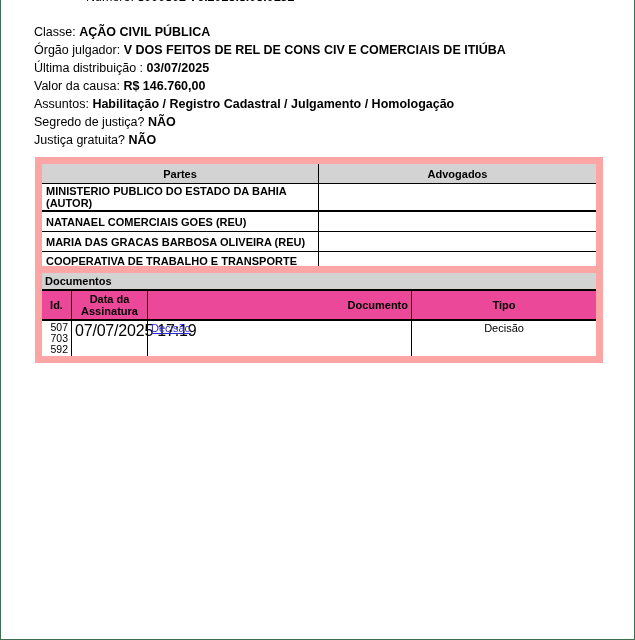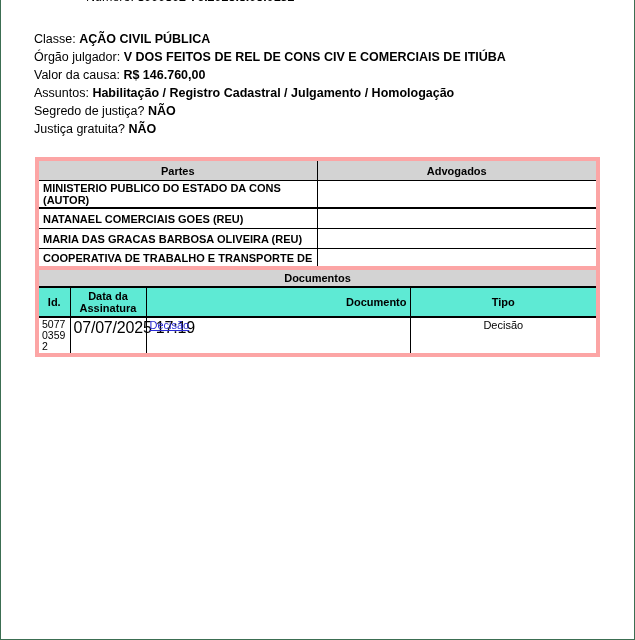--- a/index.html
+++ b/index.html
@@ -8,66 +8,69 @@
     font-family:"Liberation Sans","DejaVu Sans",sans-serif;color:#000;
     overflow:hidden;box-sizing:border-box;
     border-left:1px solid #3c6e52;border-right:1px solid #3c6e52;border-bottom:1px solid #3c6e52;
   }
   .numero-line{
     position:absolute;top:-10px;left:85px;font-size:12.5px;white-space:nowrap;
   }
   .numero-line .lbl{font-weight:normal;}
   .numero-line .val{font-weight:bold;}
   .info-block{
-    position:absolute;top:30px;left:33px;right:30px;font-size:12.5px;line-height:18px;
+    position:absolute;top:23px;left:33px;right:30px;font-size:12.5px;line-height:18px;
   }
   .info-line .val{font-weight:bold;}
   .tbl{
     position:absolute;left:34px;border-collapse:collapse;table-layout:fixed;
     font-size:11px;
   }
   .tbl td,.tbl th{border:1px solid #000;padding:1px 3px;vertical-align:middle;}
-  .tbl{border:4px solid #fca5a5;padding-left:11px;}
+  .tbl{border:7px solid #fca5a5;padding-left:11px;}
   .tbl-partes{top:157px;width:561px;}
   .tbl-partes th{
     background:#d3d3d3;font-weight:bold;text-align:center;height:17px;font-size:11px;
   }
   .tbl-partes td{font-weight:bold;height:17px;}
   .tbl-partes tr.thick-bottom td{border-bottom:2px solid #000;}
   .tbl-partes td.parte-cell{padding-left:4px;}
   .tbl-docs{top:266px;width:561px;}
   .tbl-docs .title-row th{
-    background:#d3d3d3;font-weight:bold;text-align:center;height:14px;
+    background:#d3d3d3;font-weight:bold;text-align:left;height:14px;
     border-bottom:2px solid #000;
   }
   .tbl-docs .head-row th{
-    background:#5eead4;font-weight:bold;text-align:center;height:26px;
+    background:#ec4899;font-weight:bold;text-align:center;height:26px;
     border-bottom:2px solid #000;
   }
   .tbl-docs .head-row th.left{text-align:right;}
   .tbl-docs td{height:24px;vertical-align:top;}
-  .td-id{text-align:left;font-size:10.5px;word-break:break-all;line-height:11px;padding-top:3px;}
+  .td-id{text-align:right;font-size:10.5px;word-break:break-all;line-height:11px;padding-top:3px;}
   .td-date{text-align:center;font-size:16px;white-space:nowrap;padding-top:3px;letter-spacing:-0.2px;}
   .td-doc{text-align:left;font-size:11px;padding-top:3px;}
   .td-tipo{text-align:center;font-size:11px;padding-top:3px;}
   a.doc-link{color:#2a2ad4;text-decoration:underline;cursor:pointer;}
 </style>
 </head>
 <body>
 
 <div class="numero-line">
   <span class="lbl">Número: </span><span class="val">8000802-76.2025.8.05.0132</span>
 </div>
 
 <div class="info-block">
   <div class="info-line">
     <span class="lbl">Classe: </span><span class="val">AÇÃO CIVIL PÚBLICA</span>
   </div>
   <div class="info-line">
     <span class="lbl">Órgão julgador: </span><span class="val">V DOS FEITOS DE REL DE CONS CIV E COMERCIAIS DE ITIÚBA</span>
+  </div>
+  <div class="info-line">
+    <span class="lbl">Última distribuição : </span><span class="val">03/07/2025</span>
   </div>
   <div class="info-line">
     <span class="lbl">Valor da causa: </span><span class="val">R$ 146.760,00</span>
   </div>
   <div class="info-line">
     <span class="lbl">Assuntos: </span><span class="val">Habilitação / Registro Cadastral / Julgamento / Homologação</span>
   </div>
   <div class="info-line">
     <span class="lbl">Segredo de justiça? </span><span class="val">NÃO</span>
   </div>
@@ -82,21 +85,21 @@
       <col style="width:281px">
     </colgroup>
   <thead>
     <tr>
       <th>Partes</th>
       <th>Advogados</th>
     </tr>
   </thead>
   <tbody>
     <tr class="thick-bottom">
-      <td class="parte-cell">MINISTERIO PUBLICO DO ESTADO DA CONS (AUTOR)</td>
+      <td class="parte-cell">MINISTERIO PUBLICO DO ESTADO DA BAHIA (AUTOR)</td>
       <td></td>
     </tr>
     <tr>
       <td class="parte-cell">NATANAEL COMERCIAIS GOES (REU)</td>
       <td></td>
     </tr>
     <tr>
       <td class="parte-cell">MARIA DAS GRACAS BARBOSA OLIVEIRA (REU)</td>
       <td></td>
     </tr>

